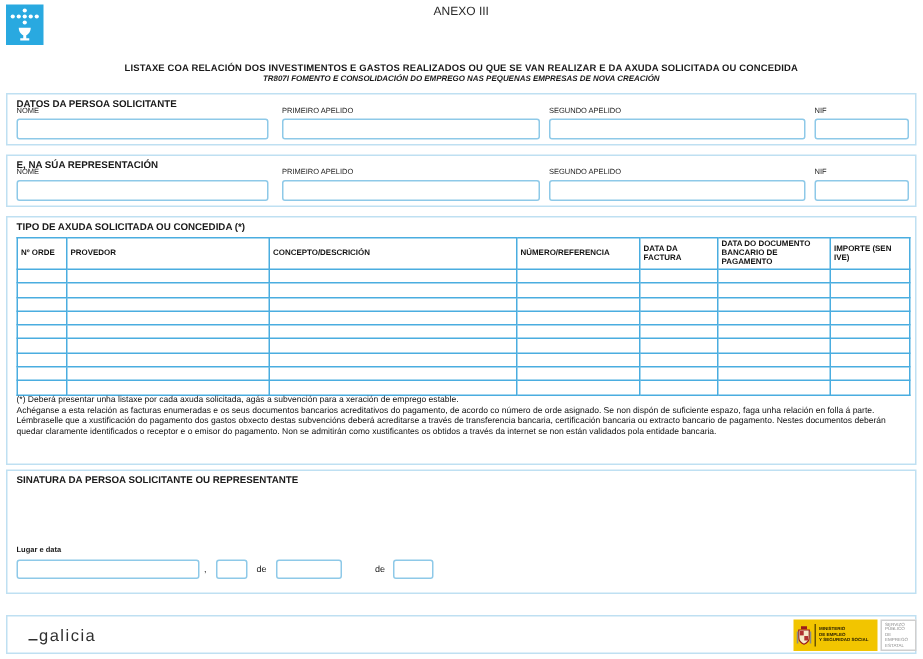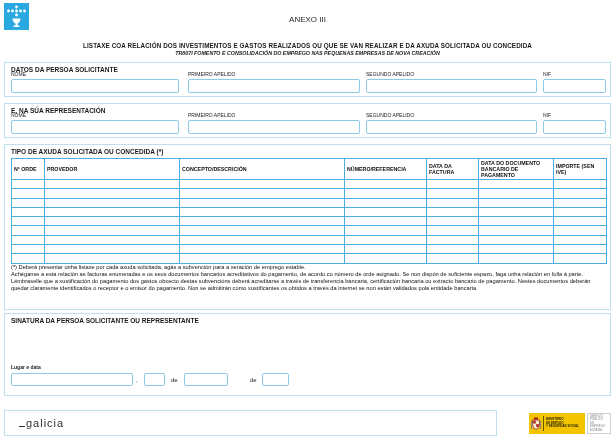--- a/index.html
+++ b/index.html
@@ -18,21 +18,21 @@
   .brand-logo {
     width: 25px; height: 27px;
     background: var(--accent-blue, #29a9e0);
     flex: 0 0 auto;
   }
   .brand-org {
     font-size: 9.5px; font-weight: 600; letter-spacing: 0.4px;
     color: #3a3a3a; line-height: 11px; padding-top: 1px;
   }
   .brand-dept { font-size: 5.6px; color: #4d4d4d; line-height: 6.5px; letter-spacing: 0.2px; }
-  .annex { left: 0; top: 3px; width: 615px; text-align: center; font-size: 8px; color: #2a2a2a; margin-top: 12px; }
+  .annex { left: 0; top: 3px; width: 615px; text-align: center; font-size: 8px; color: #2a2a2a; }
 
   
   .doc-title { left: 0; top: 42px; width: 615px; text-align: center; }
   .doc-title .t1 { font-size: 6.3px; font-weight: bold; letter-spacing: 0.1px; }
   .doc-title .t2 { font-size: 5.3px; font-weight: bold; font-style: italic; margin-top: 1px; }
 
   
   .section {
     position: absolute; left: 4px; width: 607px;
     border: 1px solid var(--section-border, #bfe0f2);
@@ -76,21 +76,21 @@
   .sig-b1 { left: 6px;  width: 122px; }
   .sig-b2 { left: 139px; width: 21px; }
   .sig-b3 { left: 179px; width: 44px; }
   .sig-b4 { left: 257px; width: 27px; }
   .sig-comma { left: 131px; }
   .sig-de1 { left: 166px; }
   .sig-de2 { left: 245px; }
 
   
   .footer {
-    position: absolute; left: 4px; top: 410px; width: 493px; height: 26px;
+    position: absolute; left: 4px; top: 410px; width: 607px; height: 26px;
     border: 1px solid var(--section-border, #bfe0f2);
   }
   .galicia-mark {
     position: absolute; left: 14px; top: 6px;
     font-size: 11px; color: #2f2f2f; letter-spacing: 1px;
   }
   .galicia-mark .underscore { display: inline-block; width: 6px; border-bottom: 1px solid #2f2f2f; height: 10px; margin-right: 1px; }
   .ministry {
     position: absolute; left: 524px; top: 2px; width: 56px; height: 21px;
     background: var(--ministry-yellow, #f2c500);

